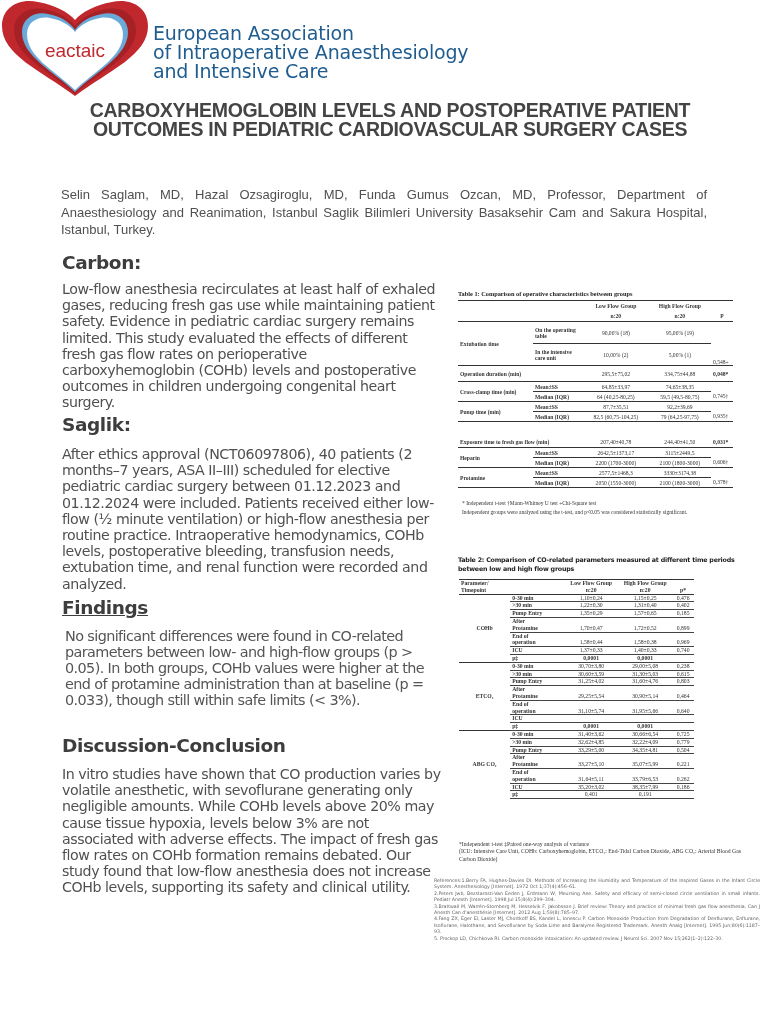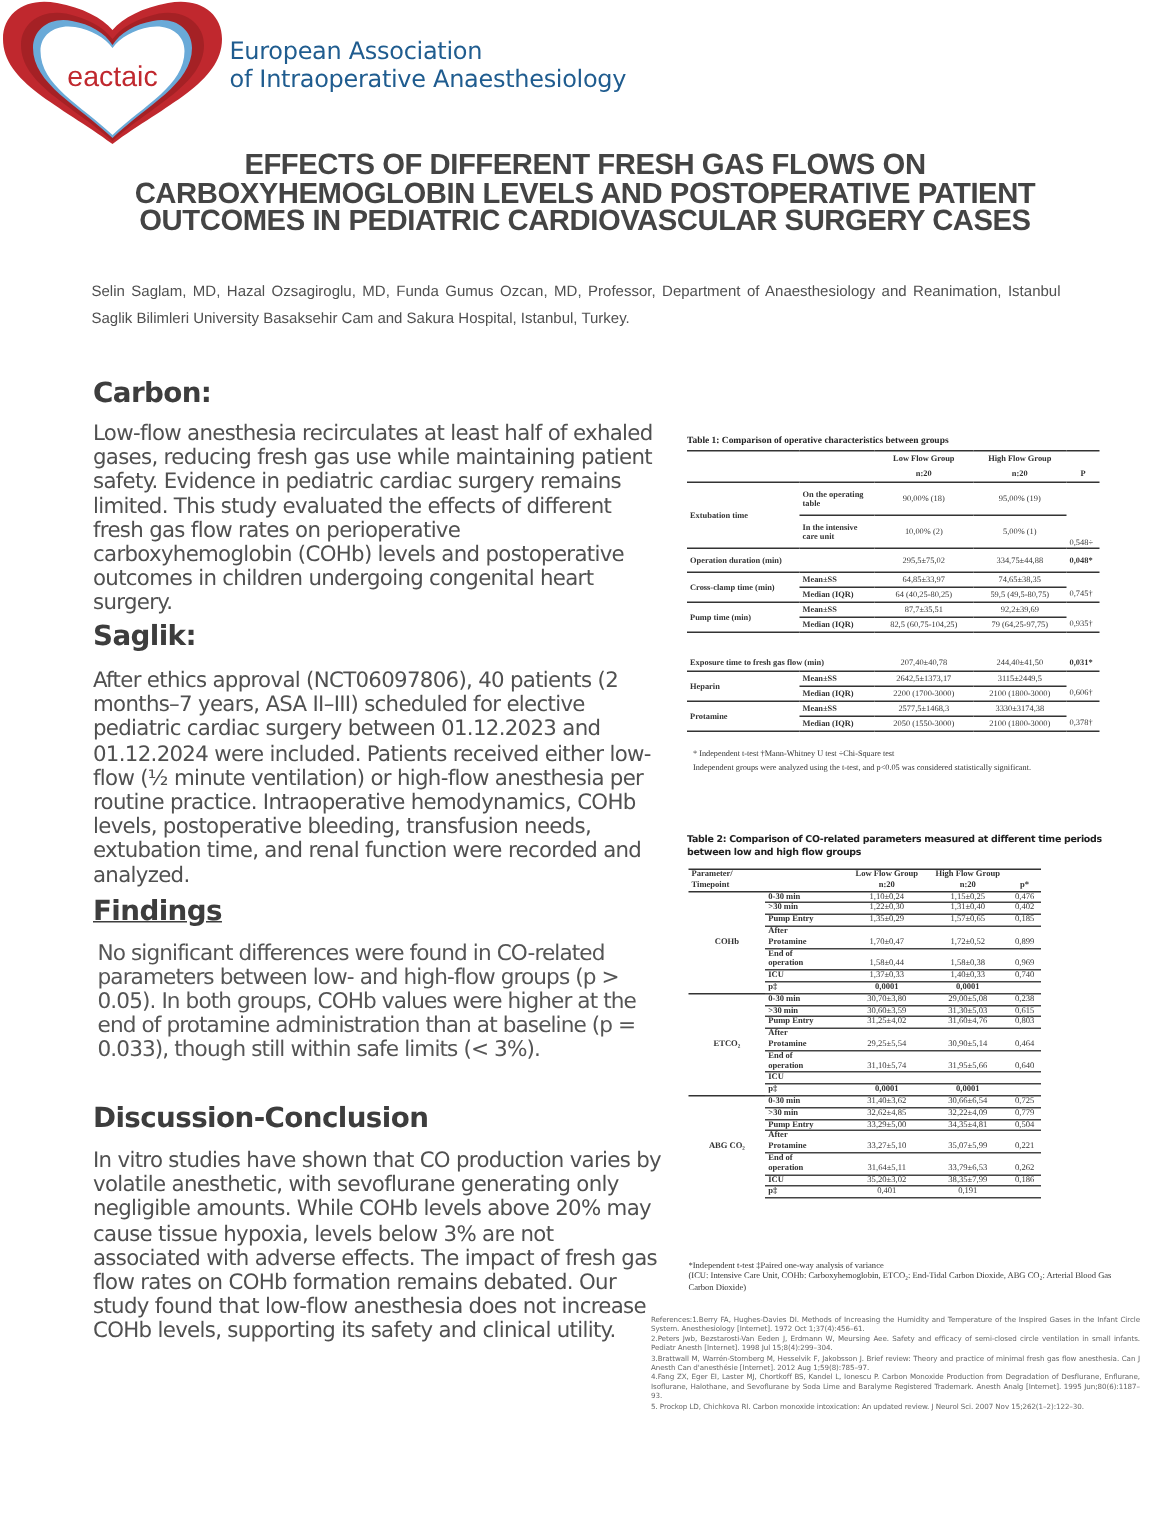--- a/index.html
+++ b/index.html
@@ -1,24 +1,24 @@
 <!DOCTYPE html>
 <html><head>
 <meta charset="utf-8">
 <style>
   * { box-sizing: border-box; margin: 0; padding: 0; }
   html, body { width: 768px; height: 1024px; background: #ffffff; overflow: hidden; }
   body { position: relative; font-family: "Liberation Sans", sans-serif; color: #3a3a3a; }
 
   .logo { position: absolute; left: 0; top: 0; width: 150px; height: 98px; }
-  .org-name { position: absolute; left: 153px; top: 24px; font-family: "DejaVu Sans", sans-serif; font-size: 16px; line-height: 19px; color: #1f5c8f; letter-spacing: -0.2px; }
+  .org-name { position: absolute; left: 153px; top: 24px; font-family: "DejaVu Sans", sans-serif; font-size: 19px; line-height: 19px; color: #1f5c8f; letter-spacing: -0.2px; }
 
   .title { position: absolute; left: 40px; top: 101px; width: 700px; text-align: center; font-family: "Liberation Sans", sans-serif; font-weight: bold; font-size: 19.5px; line-height: 18.5px; color: #444444; letter-spacing: -0.3px; }
 
-  .authors { position: absolute; left: 61px; top: 186px; width: 646px; font-size: 10px; line-height: 17.5px; color: #505050; text-align: justify; }
+  .authors { position: absolute; left: 61px; top: 186px; width: 646px; font-size: 13px; line-height: 17.5px; color: #505050; text-align: justify; }
 
   .section-h { position: absolute; left: 62px; font-weight: bold; font-size: 18.5px; color: #3d3d3d; font-family: "DejaVu Sans", sans-serif; letter-spacing: -0.4px; }
   .section-body { position: absolute; left: 62px; width: 380px; font-size: 14.2px; line-height: 16.2px; color: #505050; font-family: "DejaVu Sans", sans-serif; letter-spacing: -0.45px; }
   .section-body.findings { left: 65px; font-size: 14.4px; line-height: 16.1px; color: #555; letter-spacing: -0.6px; }
 
   
   .t1-caption { position: absolute; left: 458px; top: 290px; font-family: "Liberation Serif", serif; font-weight: bold; font-size: 6.3px; color: #222; }
   .t1 { position: absolute; left: 458px; top: 300px; width: 275px; font-family: "Liberation Serif", serif; font-size: 5.6px; color: #333; border-collapse: collapse; }
   .t1 td { padding: 0 2px; vertical-align: middle; }
   .t1 .b { font-weight: bold; }
@@ -51,24 +51,24 @@
     <path d="M75 96 C40 70 2 55 2 26 C2 8 18 -2 38 2 C55 5 68 12 75 20 C82 12 95 5 112 2 C132 -2 148 8 148 26 C148 55 110 70 75 96 Z" fill="#c0282e"></path>
     <path d="M75 94 C48 70 14 56 14 30 C14 15 28 6 44 9 C58 12 69 18 75 26 C81 18 92 12 106 9 C122 6 136 15 136 30 C136 56 102 70 75 94 Z" fill="#8e1b1f" opacity="0.55"></path>
     <path d="M75 92 C52 70 22 56 22 32 C22 19 34 11 48 14 C60 16 70 22 75 30 C80 22 90 16 102 14 C116 11 128 19 128 32 C128 56 98 70 75 92 Z" fill="#6aaad8"></path>
     <path d="M75 90 C54 70 27 57 27 34 C27 22 38 16 50 18 C61 20 70 25 75 32 C80 25 89 20 100 18 C112 16 123 22 123 34 C123 57 96 70 75 90 Z" fill="#ffffff"></path>
     <text x="75" y="57" text-anchor="middle" font-family="Liberation Sans, sans-serif" font-size="19" fill="#c0282e">eactaic</text>
   </svg>
 </div>
 <div class="org-name">
   <div>European Association</div>
   <div>of Intraoperative Anaesthesiology</div>
+  <div>and Intensive Care</div>
 </div>
 
 <div class="title">
-  <div>EFFECTS OF DIFFERENT FRESH GAS FLOWS ON</div>
   <div>CARBOXYHEMOGLOBIN LEVELS AND POSTOPERATIVE PATIENT</div>
   <div>OUTCOMES IN PEDIATRIC CARDIOVASCULAR SURGERY CASES</div>
 </div>
 
 <div class="authors">Selin Saglam, MD, Hazal Ozsagiroglu, MD, Funda Gumus Ozcan, MD, Professor, Department of Anaesthesiology and Reanimation, Istanbul Saglik Bilimleri University Basaksehir Cam and Sakura Hospital, Istanbul, Turkey.</div>
 
 <div class="section-h" style="top:252px;">Carbon:</div>
 <div class="section-body" style="top:281px;">Low-flow anesthesia recirculates at least half of exhaled gases, reducing fresh gas use while maintaining patient safety. Evidence in pediatric cardiac surgery remains limited. This study evaluated the effects of different fresh gas flow rates on perioperative carboxyhemoglobin (COHb) levels and postoperative outcomes in children undergoing congenital heart surgery.</div>
 
 <div class="section-h" style="top:414px;">Saglik:</div>

